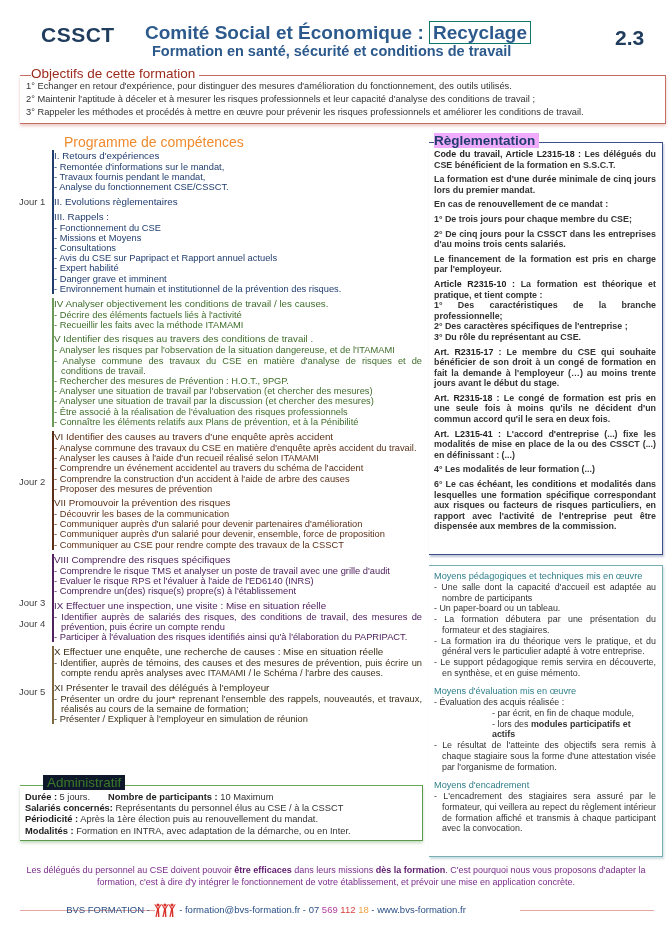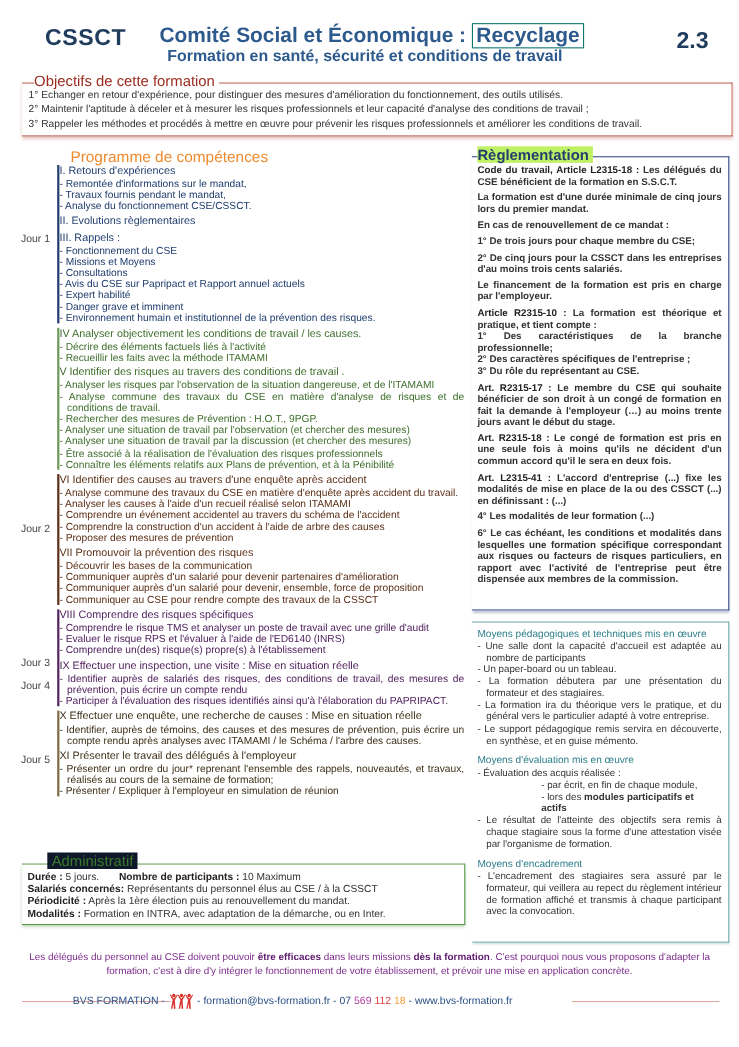--- a/index.html
+++ b/index.html
@@ -30,21 +30,21 @@
   .c1 .day-bar { background: #203d6e; }
   .c2 .sec-h, .c2 .item { color: #3f6e2c; }
   .c2 .day-bar { background: #6c9858; }
   .c3 .sec-h, .c3 .item { color: #5c3018; }
   .c3 .day-bar { background: #5c3018; }
   .c4 .sec-h, .c4 .item { color: #50225e; }
   .c4 .day-bar { background: #50225e; }
   .c5 .sec-h, .c5 .item { color: #3d3018; }
   .c5 .day-bar { background: #7e6a40; }
 
-  .reg-title { position: absolute; left: 434px; top: 133px; font-size: 13.5px; color: #203d6e; font-weight: bold; background: #bef264; padding-right: 4px; z-index: 2; }
+  .reg-title { position: absolute; left: 434px; top: 133px; font-size: 13.5px; color: #203d6e; font-weight: bold; background: #f0abfc; padding-right: 4px; z-index: 2; }
   .reg-box { position: absolute; left: 429px; top: 142px; width: 234px; height: 413px; border: 1.5px solid #3a4f8c; border-left: none; border-top: 1.5px solid #3a4f8c; box-shadow: 1px 2px 2px rgba(40,60,120,0.3); padding: 6px 6px 0 5px; font-weight: bold; }
   .reg-box p { font-size: 8.9px; line-height: 10.6px; color: #333; text-align: justify; margin-bottom: 4px; }
   .reg-box p.tight { margin-bottom: 0; }
   .reg-box b { color: #222; }
 
   .moy-box { position: absolute; left: 429px; top: 565px; width: 234px; height: 292px; border: 1.5px solid #79aeb4; border-left: none; box-shadow: 1px 2px 2px rgba(80,140,150,0.3); padding: 5px 6px 0 5px; }
   .moy-h { font-size: 9.2px; color: #2f7f8a; line-height: 11px; }
   .moy-item { font-size: 8.9px; line-height: 10.7px; color: #333; padding-left: 8px; text-indent: -8px; text-align: justify; }
   .moy-sub { font-size: 8.9px; line-height: 10.7px; color: #333; padding-left: 58px; }
   .gap { height: 8px; }
@@ -79,21 +79,21 @@
 <div class="obj-title">Objectifs de cette formation</div>
 <div class="obj-box">
   <p>1° Echanger en retour d'expérience, pour distinguer des mesures d'amélioration du fonctionnement, des outils utilisés.</p>
   <p>2° Maintenir l'aptitude à déceler et à mesurer les risques professionnels et leur capacité d'analyse des conditions de travail ;</p>
   <p>3° Rappeler les méthodes et procédés à mettre en œuvre pour prévenir les risques professionnels et améliorer les conditions de travail.</p>
 </div>
 
 <div class="prog-title">Programme de compétences</div>
 <div class="prog" id="prog">
     <div class="day c1" style="margin-bottom: 4px;">
-      <div class="day-label" style="top: 62px;">Jour 1</div>
+      <div class="day-label" style="top: 46px;">Jour 1</div>
       <div class="day-bar"></div>
       <div class="section">
         <div class="sec-h">I. Retours d'expériences</div>
         <div class="item">- Remontée d'informations sur le mandat,</div>
         <div class="item">- Travaux fournis pendant le mandat,</div>
         <div class="item">- Analyse du fonctionnement CSE/CSSCT.</div>
       </div>
       <div class="section">
         <div class="sec-h">II. Evolutions règlementaires</div>
       </div>

